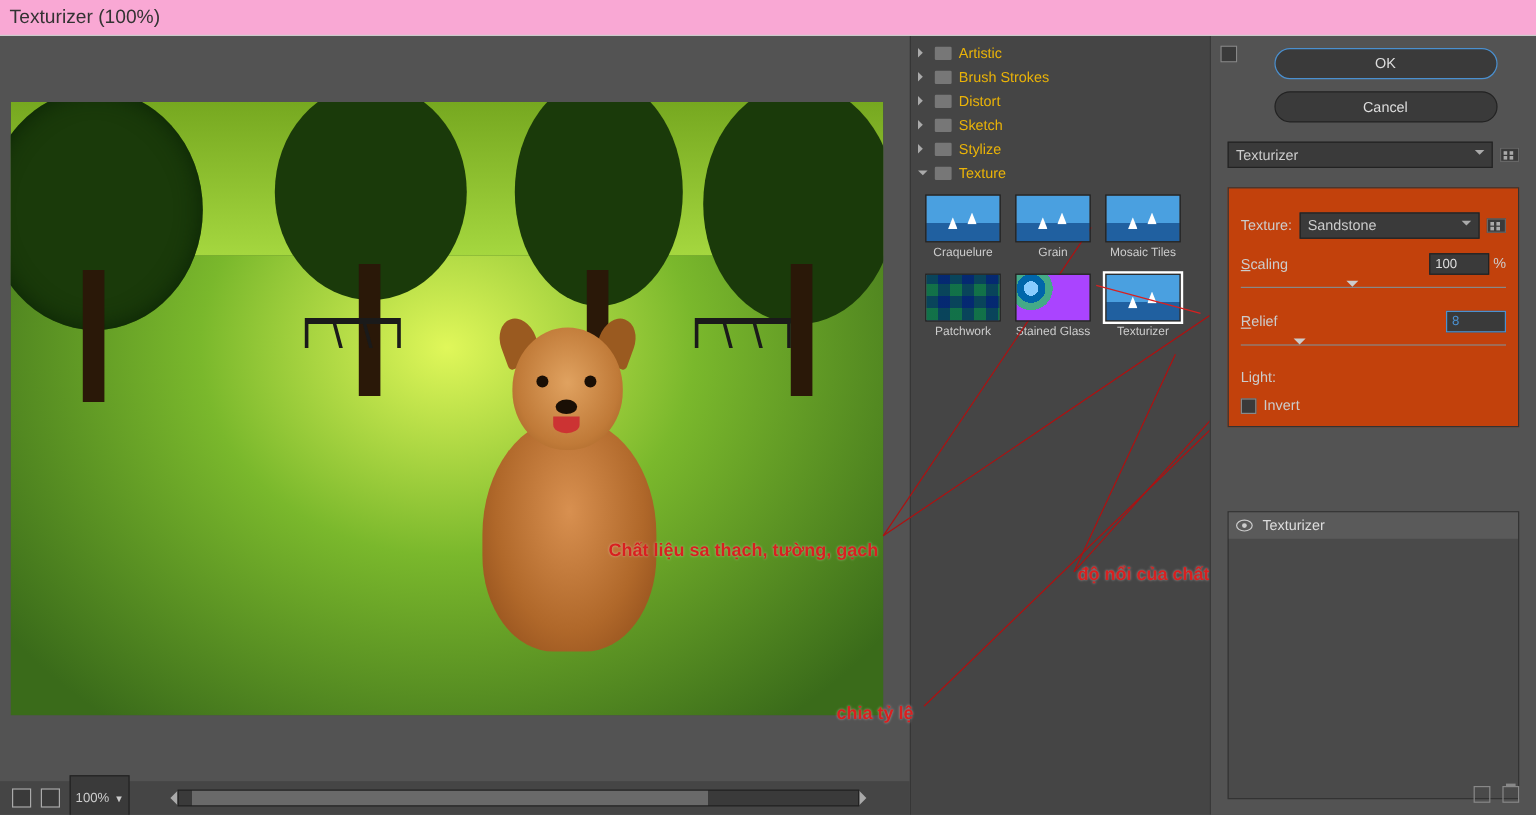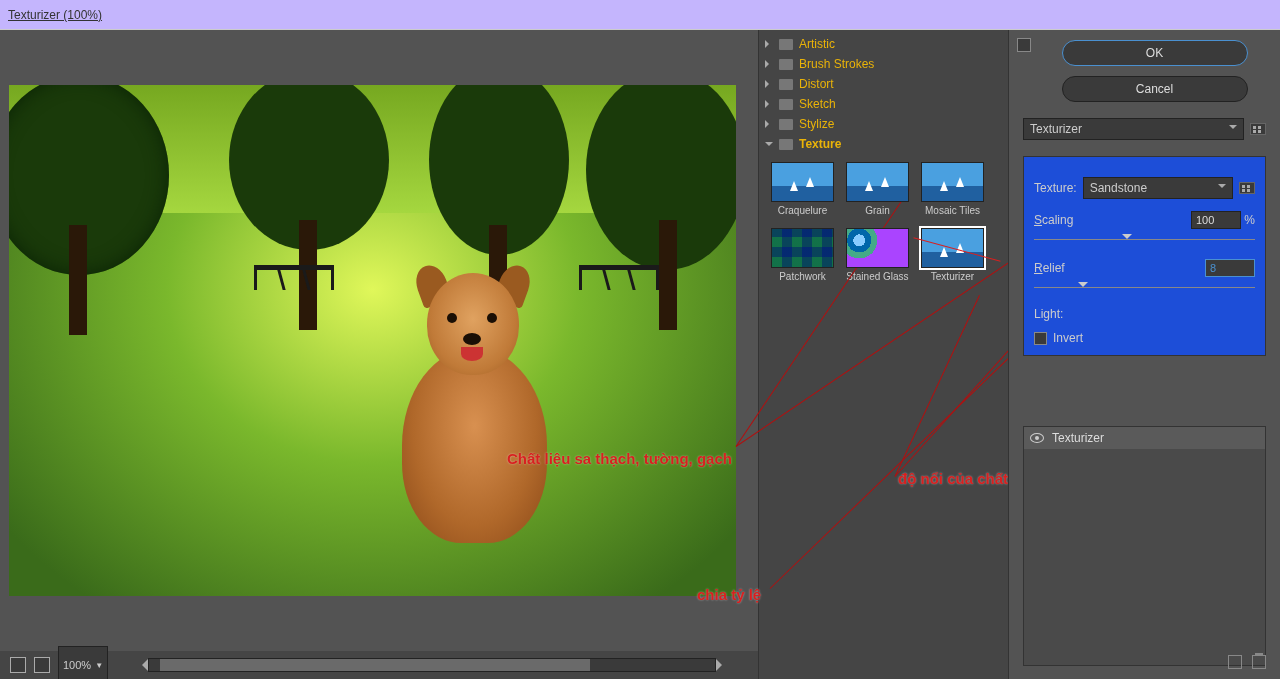--- a/index.html
+++ b/index.html
@@ -1,17 +1,17 @@
 <!DOCTYPE html>
 <html><head>
 <meta charset="utf-8">
 <style>
 * { box-sizing: border-box; margin: 0; padding: 0; font-family: "Segoe UI", Tahoma, sans-serif; }
 body { background: #535353; overflow: hidden; width: 1280px; height: 679px; }
-.titlebar { background: #c4b5fd; height: 30px; display: flex; align-items: center; padding-left: 8px; font-size: 12px; color: #333; border-bottom: 1px solid #ccc; text-decoration: underline; }
+.titlebar { background: #f9a8d4; height: 30px; display: flex; align-items: center; padding-left: 8px; font-size: 16px; color: #333; border-bottom: 1px solid #ccc; }
 .main { display: flex; height: 649px; background: #535353; }
 .preview-col { width: 758px; background: #535353; position: relative; }
 .preview-area { position: absolute; left: 9px; top: 55px; width: 727px; height: 511px; background: #3a6b1a; overflow: hidden; }
 .sky { position: absolute; left: 0; top: 0; width: 100%; height: 25%; background: linear-gradient(#76a820, #a5d73f); }
 .grass { position: absolute; left: 0; top: 25%; width: 100%; height: 75%; background: radial-gradient(ellipse at 50% 20%, #e0f75a 0%, #7ab82c 40%, #3a6b1a 90%); }
 .tree { position: absolute; background: #1a3a0a; border-radius: 50%; }
 .tree.t1 { left: -20px; top: -10px; width: 180px; height: 200px; box-shadow: 0 0 20px #0a2305 inset; }
 .tree.t2 { left: 220px; top: -15px; width: 160px; height: 180px; }
 .tree.t3 { left: 420px; top: -20px; width: 140px; height: 190px; }
 .tree.t4 { right: -10px; top: -15px; width: 160px; height: 200px; }
@@ -45,21 +45,21 @@
 .nav-tri { width: 0; height: 0; border: 6px solid transparent; cursor: pointer; }
 .nav-tri.l { border-right-color: #aaa; }
 .nav-tri.r { border-left-color: #aaa; }
 
 .gallery-col { width: 250px; background: #454545; border-left: 1px solid #333; padding: 4px 6px; }
 .cat-row { display: flex; align-items: center; gap: 6px; padding: 3px 0; color: #eab308; font-size: 12px; cursor: pointer; }
 .cat-row .tri { width: 0; height: 0; border: 4px solid transparent; }
 .cat-row .tri.closed { border-left-color: #aaa; }
 .cat-row .tri.open { border-top-color: #aaa; margin-top: 3px; }
 .cat-row .fld { width: 14px; height: 11px; background: #777; border-radius: 1px; }
-.cat-row.active { font-weight: bold; align-items: center; }
+.cat-row.active { font-weight: normal; align-items: center; }
 .thumbs { display: flex; flex-wrap: wrap; gap: 12px; padding: 8px 6px; }
 .thumb-item { width: 63px; text-align: center; cursor: pointer; }
 .thumb-item .img { width: 63px; height: 40px; background: linear-gradient(#4aa0e0 0%, #4aa0e0 60%, #2060a0 60%, #2060a0 100%); border: 1px solid #222; position: relative; margin-bottom: 3px; }
 .thumb-item.sel .img { outline: 2px solid #fff; }
 .thumb-item .boat { position: absolute; width: 8px; height: 10px; background: #fff; clip-path: polygon(50% 0,100% 100%,0 100%); }
 .thumb-item .lbl { font-size: 10px; color: #ccc; }
 .thumb-item.patchwork .img { background: repeating-linear-gradient(90deg,#4a8,#4a8 10px,#26a 10px,#26a 20px), repeating-linear-gradient(0deg,#4a8,#4a8 10px,#26a 10px,#26a 20px); background-blend-mode: multiply; }
 .thumb-item.stained .img { background: radial-gradient(circle at 20% 30%,#8cf 0,#8cf 6px,#06a 6px,#06a 12px,#4a8 12px,#4a8 18px,#a4f 18px); }
 .thumb-item .redline { position: absolute; width: 90px; height: 1px; background: #d82020; transform: rotate(15deg); top: 20px; left: -10px; }
 
@@ -73,21 +73,21 @@
 .sel-row .opts-btn { width: 16px; height: 12px; background: #3a3a3a; border: 1px solid #666; position: relative; }
 .sel-row .opts-btn::before { content:""; position:absolute; left:2px; top:2px; width:3px; height:3px; background:#aaa; box-shadow: 0 4px #aaa, 5px 0 #aaa, 5px 4px #aaa; }
 .param { margin: 12px 0; font-size: 12px; color: #ccc; }
 .param .row1 { display: flex; justify-content: space-between; align-items: center; }
 .param .u { text-decoration: underline; }
 .param input[type=text] { width: 50px; background: #3a3a3a; border: 1px solid #222; color: #ddd; font-size: 11px; padding: 2px 4px; text-align: left; }
 .param input.focus { border-color: #4a90d0; color: #4a90d0; }
 .param .slider { margin-top: 4px; height: 14px; position: relative; }
 .param .slider .track { position: absolute; top: 6px; width: 100%; height: 1px; background: #888; }
 .param .slider .handle { position: absolute; top: 1px; width: 0; height: 0; border: 5px solid transparent; border-top-color: #ccc; cursor: pointer; }
-.ctrl-panel { border: 1px solid #333; background: #1d4ed8; padding: 10px; margin-top: 16px; }
+.ctrl-panel { border: 1px solid #333; background: #c2410c; padding: 10px; margin-top: 16px; }
 .check-row { display: flex; align-items: center; gap: 6px; font-size: 12px; color: #ccc; margin-top: 10px; }
 .check-row .cb { width: 13px; height: 13px; border: 1px solid #888; background: #3a3a3a; }
 .effect-list { margin-top: 70px; border: 1px solid #333; background: #4a4a4a; min-height: 240px; }
 .effect-row { display: flex; align-items: center; gap: 8px; padding: 4px 6px; background: #5a5a5a; font-size: 12px; color: #ddd; }
 .eye-icon { width: 14px; height: 10px; border: 1px solid #ccc; border-radius: 50%; position: relative; }
 .eye-icon::after { content:""; position: absolute; left: 4px; top: 2px; width: 4px; height: 4px; background: #ccc; border-radius: 50%; }
 .bottom-icons { position: absolute; bottom: 10px; right: 14px; display: flex; gap: 10px; }
 .bottom-icons .ic { width: 14px; height: 14px; border: 1px solid #888; }
 .trash { position: relative; }
 .trash::before { content:""; position:absolute; left:2px; top:-3px; width:8px; height:2px; background:#888; }

